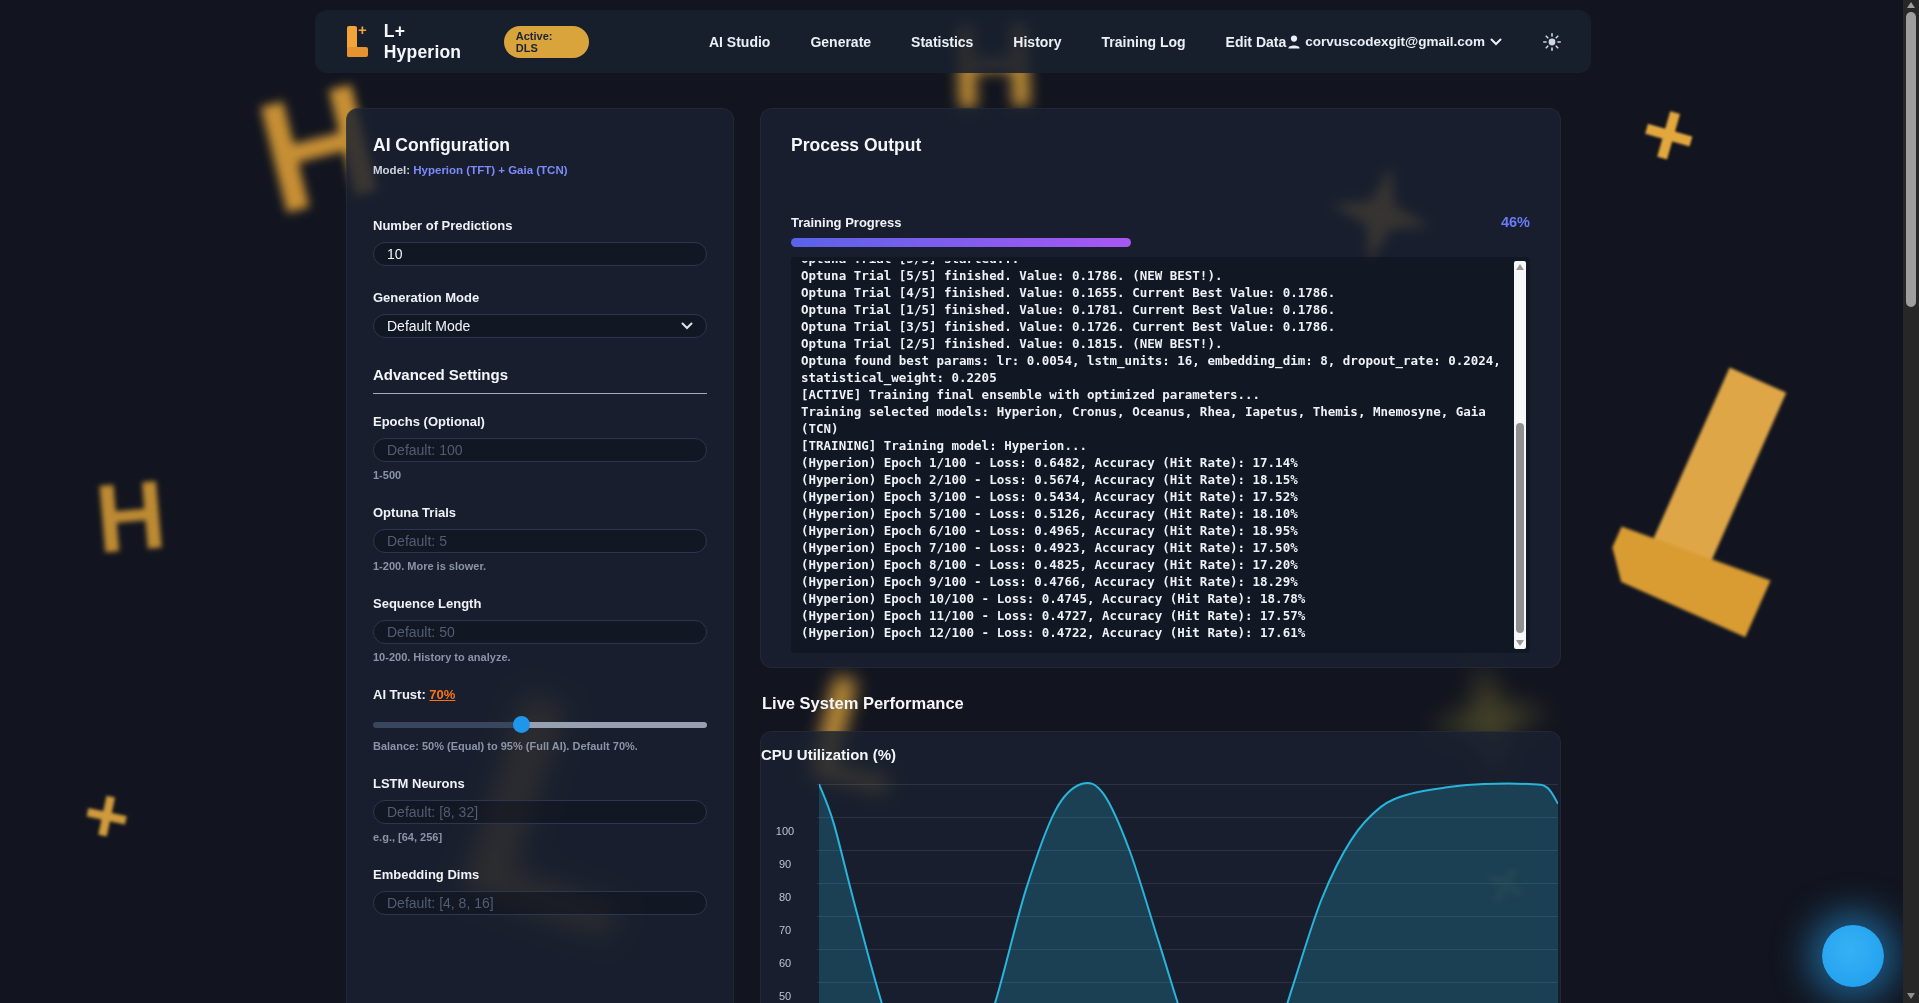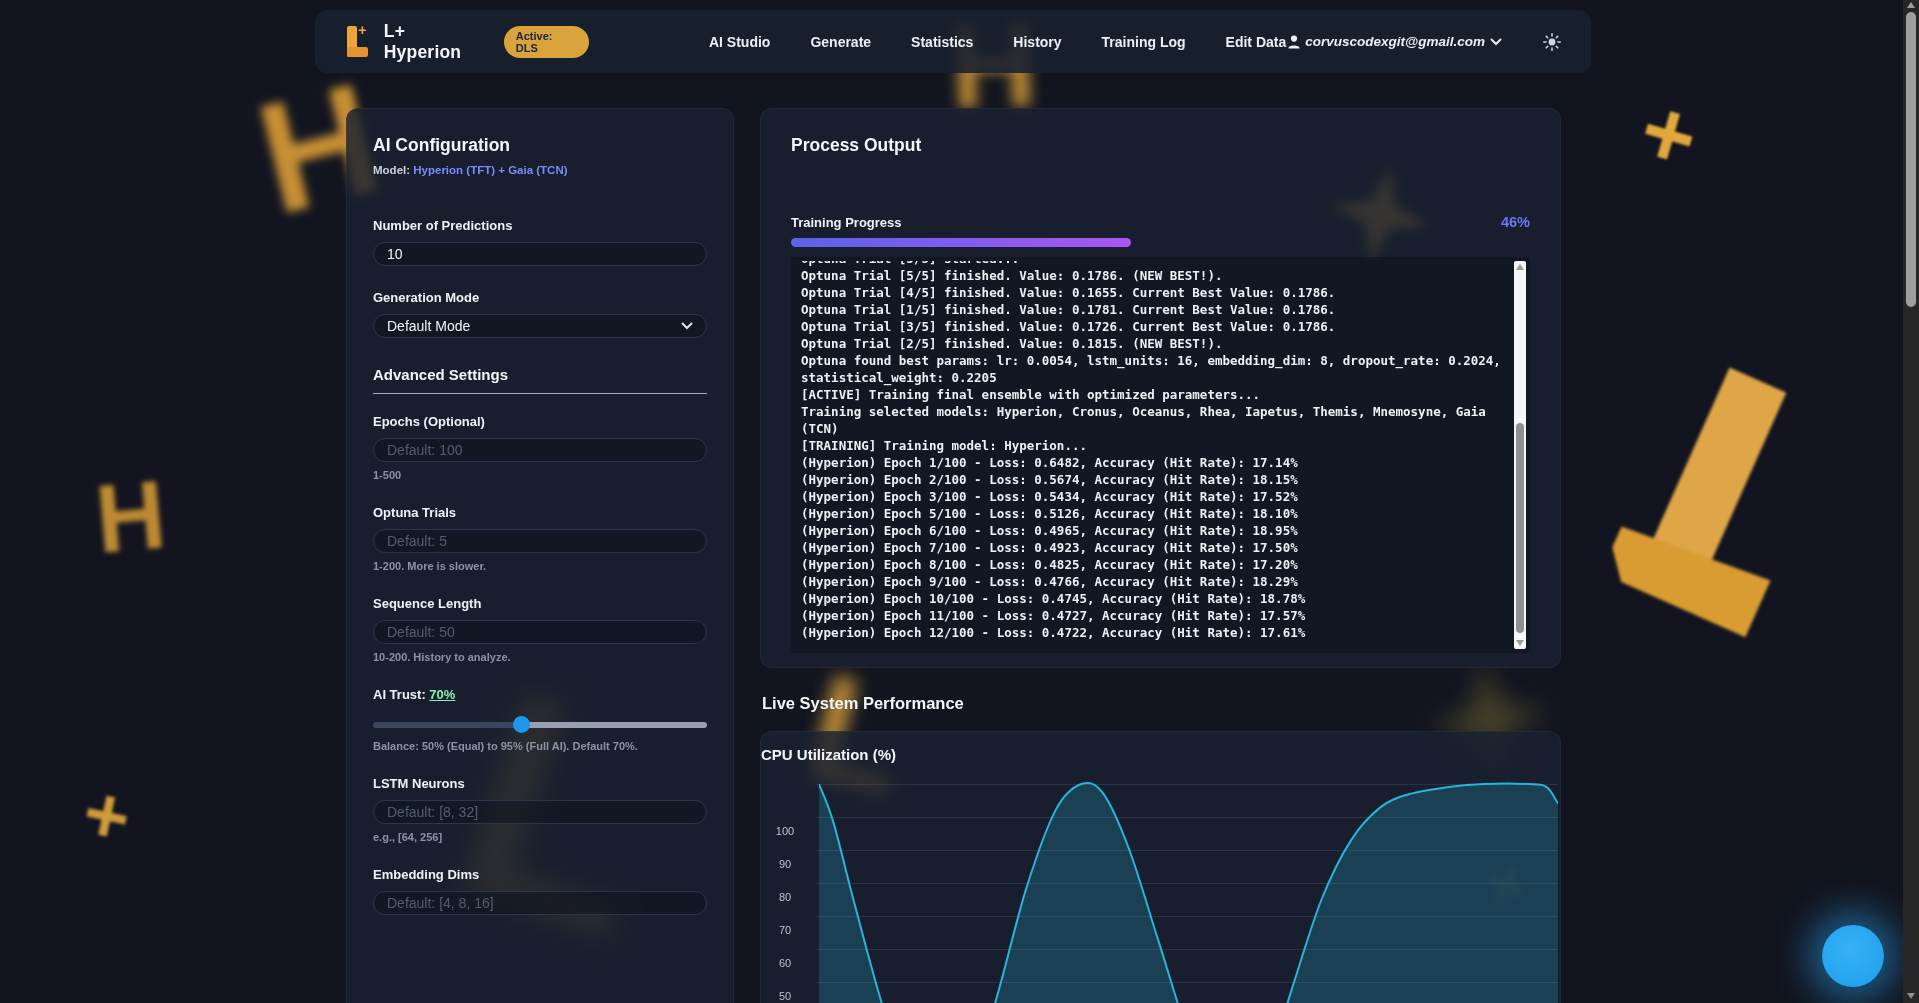--- a/index.html
+++ b/index.html
@@ -33,21 +33,21 @@
   .brand { display:flex; align-items:center; gap:13px; }
   .logo { position:relative; width:26px; height:31px; }
   .logo .lbar  { position:absolute; left:2px; top:0; width:10px; height:31px; background:#f2a43a; border-radius:2px; }
   .logo .lfoot { position:absolute; left:2px; bottom:0; width:21px; height:10px; background:#e5932e; border-radius:2px; }
   .logo .lplus { position:absolute; left:13px; top:-5px; color:#f2a43a; font-size:15px; font-weight:800; }
   .brand-title { color:#f4f6fa; font-size:17.5px; font-weight:700; letter-spacing:.2px; }
   .badge { background:#d9a43c; color:#1b2335; font-size:11px; font-weight:800; padding:4px 12px;
            border-radius:999px; margin-left:4px; }
   .navlinks { display:flex; gap:40px; margin-left:120px; }
   .navlink { color:#eceff5; font-size:14px; font-weight:700; cursor:pointer; white-space:nowrap; }
-  .userarea { margin-left:auto; display:flex; align-items:center; gap:3px;font-style:italic; }
+  .userarea { margin-left:auto; display:flex; align-items:center; gap:3px; }
   .useremail { color:#eceff5; font-size:13.5px; font-weight:700; }
   .chev { display:inline-block; margin-left:2px; }
   .theme-toggle { margin-left:38px; cursor:pointer; display:flex; align-items:center; }
 
   
   .panel { position:absolute; background:rgba(26,33,49,0.82); border:1px solid rgba(255,255,255,0.045);
            border-radius:12px; z-index:1; }
   .sidebar { left:346px; top:108px; width:388px; height:980px; padding:26px 26px; }
   .process { left:760px; top:108px; width:801px; height:560px; padding:26px 30px; }
   .chartpanel { left:760px; top:731px; width:801px; height:430px; padding:14px 0 0 0; }
@@ -60,21 +60,21 @@
   .flabel { color:#f0f2f7; font-size:13px; font-weight:800; margin-bottom:9px; }
   .tinput, .fselect { width:100%; height:24px; background:rgba(14,19,30,0.55); border:1px solid #2b3750;
             border-radius:12px; color:#f2f4f8; font-size:14px; padding:0 13px;
             font-family:"Liberation Sans", sans-serif; }
   .tinput::placeholder { color:#525d72; }
   .fselect { display:flex; align-items:center; justify-content:space-between; cursor:pointer; }
   .helper { margin-top:7px; font-size:11px; color:#8b94a6; font-weight:600; }
   .adv-head { margin-top:28px; color:#f4f6fa; font-size:15px; font-weight:800;
               border-bottom:1px solid rgba(210,218,232,0.75); padding-bottom:10px; }
   .trust-label { color:#f0f2f7; font-size:13px; font-weight:800; }
-  .trust-label .trust-value { color:#86efac;text-decoration:underline; }
+  .trust-label .trust-value { color:#f97316;text-decoration:underline; }
   .slider { position:relative; margin-top:14px; height:17px; cursor:pointer; }
   .slider .track-l { position:absolute; left:0; top:6px; height:6px; border-radius:3px 0 0 3px; background:#3a465e; }
   .slider .track-r { position:absolute; right:0; top:6px; height:6px; border-radius:0 3px 3px 0; background:#97a0b1; }
   .slider .thumb { position:absolute; top:0; width:17px; height:17px; border-radius:50%; background:#1e96ea; }
 
   
   .prog-row { display:flex; justify-content:space-between; align-items:flex-end; margin-top:58px; }
   .prog-label { color:#f0f2f7; font-size:13px; font-weight:800; }
   .prog-pct { color:#6b7bf7; font-size:14.5px; font-weight:800; }
   .prog-track { margin-top:8px; width:100%; height:9px; border-radius:5px; }

